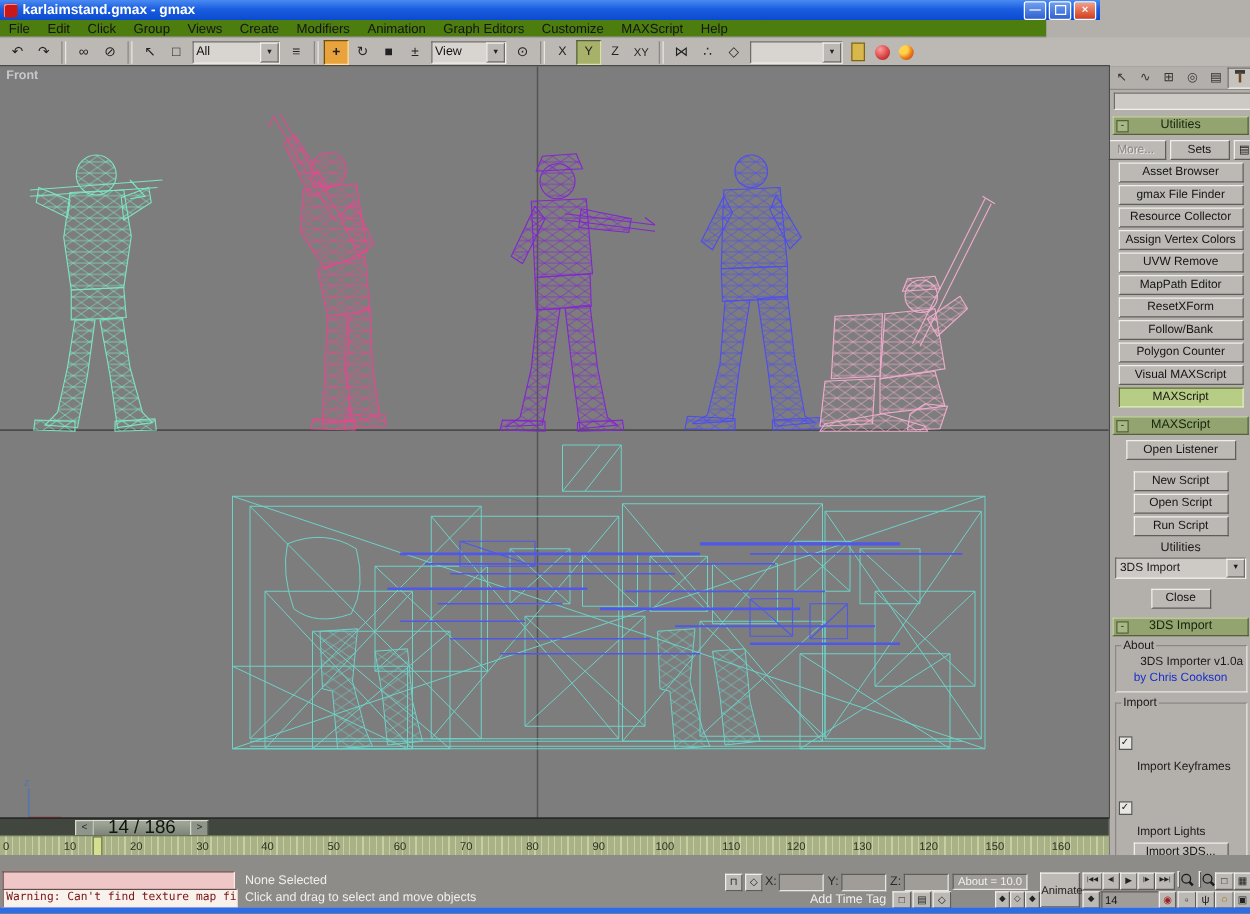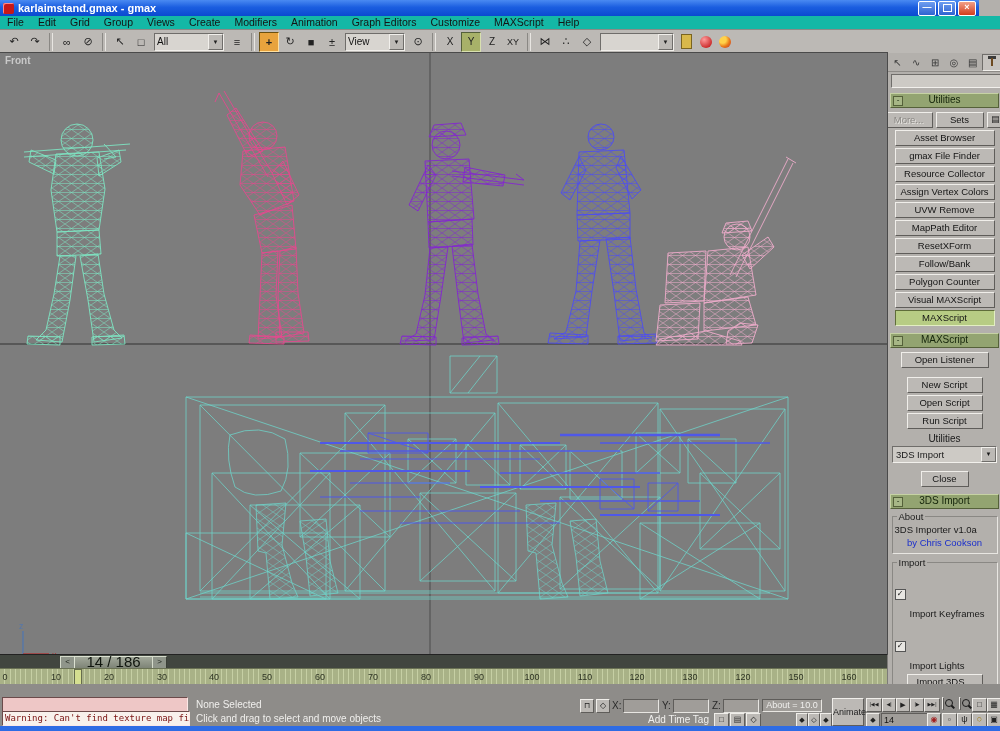--- a/index.html
+++ b/index.html
@@ -1,31 +1,31 @@
 <!DOCTYPE html>
 <html><head>
 <meta charset="utf-8">
 <style>
   html,body{margin:0;padding:0;background:#555;}
   #app{position:relative;width:1000px;height:731px;font-family:"Liberation Sans",sans-serif;
        background:#b3b0ac;overflow:hidden;user-select:none;}
   
-  .titlebar{position:absolute;left:0;top:0;width:979px;height:16px;
+  .titlebar{position:absolute;left:0;top:0;width:880px;height:16px;
     background:linear-gradient(180deg,#4a8af2 0%,#1b5ee0 45%,#0a4ad0 100%);
     display:flex;align-items:center;color:#fff;font-size:11px;font-weight:bold;}
   .app-icon{width:11px;height:11px;margin:0 4px 0 3px;background:#c81818;
     border-radius:2px;box-shadow:inset 1px 1px 0 #ff8a8a;}
   .winbtns{margin-left:auto;display:flex;gap:2px;padding-right:3px;}
   .wb{width:16px;height:13px;border:1px solid #fff;border-radius:2px;font-size:9px;line-height:11px;
     text-align:center;color:#fff;background:linear-gradient(180deg,#6f9ef0,#2f62d0);font-weight:bold;}
   .wb.max::before{content:"";display:block;width:7px;height:6px;border:1px solid #fff;margin:2px auto;}
   .wb.close{background:linear-gradient(180deg,#f0a089,#d43c1c);}
   
-  .menubar{position:absolute;left:0;top:16px;width:1000px;height:13px;background:#14b8a6;
-    display:flex;align-items:flex-start;font-size:10.5px;color:#141414;border-bottom:1px solid #8d8a86;}
+  .menubar{position:absolute;left:0;top:16px;width:837px;height:13px;background:#4d7c0f;
+    display:flex;align-items:center;font-size:10.5px;color:#141414;border-bottom:1px solid #8d8a86;}
   .menubar span{padding:0 7px;}
   
   .toolbar{position:absolute;left:0;top:30px;width:1000px;height:23px;background:#bcb9b5;
     display:flex;align-items:center;gap:1px;padding-left:4px;border-bottom:1px solid #7d7b78;}
   .tbtn{min-width:18px;height:18px;display:inline-flex;align-items:center;justify-content:center;
     font-size:11px;color:#222;background:#bcb9b5;border:1px solid transparent;}
   .tbtn.active{background:#e8a33d;border:1px solid;border-color:#6b5010 #ffe0a0 #ffe0a0 #6b5010;}
   .tbtn.yaxis{background:#a8b169;border:1px solid;border-color:#55603a #d8e0b0 #d8e0b0 #55603a;}
   .tsep{width:2px;height:18px;border-left:1px solid #8a8884;border-right:1px solid #e8e6e2;margin:0 3px;}
   .tdrop{height:16px;background:#d8d5d0;border:1px solid;border-color:#6f6d6a #f2f0ec #f2f0ec #6f6d6a;
@@ -81,21 +81,21 @@
   .miconbtn{width:16px;height:14px;background:#bcb9b5;border:1px solid;border-color:#f0eeea #5f5d5a #5f5d5a #f0eeea;
     font-size:9px;text-align:center;line-height:13px;}
   .plabel{font-size:10px;color:#1a1a1a;margin-top:2px;}
   .pdrop{width:100px;height:15px;background:#cdcac5;border:1px solid;border-color:#6f6d6a #f2f0ec #f2f0ec #6f6d6a;
     display:flex;align-items:center;font-size:9.5px;padding-left:3px;}
   .pdrop .arr{width:13px;height:13px;margin-left:auto;background:#bcb9b5;border:1px solid;
     border-color:#f2f0ec #6f6d6a #6f6d6a #f2f0ec;font-size:6px;line-height:13px;text-align:center;}
   .group{width:100px;border:1px solid;border-color:#8a8884 #e8e6e2 #e8e6e2 #8a8884;margin:3px 0;
     padding:4px 2px 5px 2px;position:relative;}
   .group .glabel{position:absolute;top:-6px;left:4px;background:#b3b0ac;padding:0 2px;font-size:9.5px;}
-  .gtitle{text-align:left;font-size:9.5px;margin-top:3px;}
+  .gtitle{text-align:right;font-size:9.5px;margin-top:3px;}
   .gauthor{text-align:center;font-size:9.5px;color:#1a2ecc;margin-top:2px;}
   .cbrow{display:flex;align-items:center;gap:4px;width:94px;margin:2px 0;}
   .cb{width:9px;height:9px;background:#e8e6e2;border:1px solid #555;font-size:8px;line-height:8px;text-align:center;color:#111;}
   .cblabel{font-size:9.5px;margin-top:39px;}
   
   .statusbar{position:absolute;left:0;top:684px;width:1000px;height:42px;background:#8e8c89;font-size:10px;}
   .sb-abs{position:absolute;}
   .inset{background:#a09d99;border:1px solid;border-color:#5f5d5a #e8e6e2 #e8e6e2 #5f5d5a;}
   .listener-top{left:2px;top:13px;width:184px;height:13px;background:#eec7c6;
     border:1px solid;border-color:#6b4a4a #fce8e6 #fce8e6 #6b4a4a;}
@@ -125,21 +125,21 @@
     <span class="winbtns">
       <span class="wb">—</span>
       <span class="wb max"></span>
       <span class="wb close">×</span>
     </span>
   </div>
 
   <div class="menubar">
     <span>File</span>
     <span>Edit</span>
-    <span>Grid</span>
+    <span>Click</span>
     <span>Group</span>
     <span>Views</span>
     <span>Create</span>
     <span>Modifiers</span>
     <span>Animation</span>
     <span>Graph Editors</span>
     <span>Customize</span>
     <span>MAXScript</span>
     <span>Help</span>
   </div>

